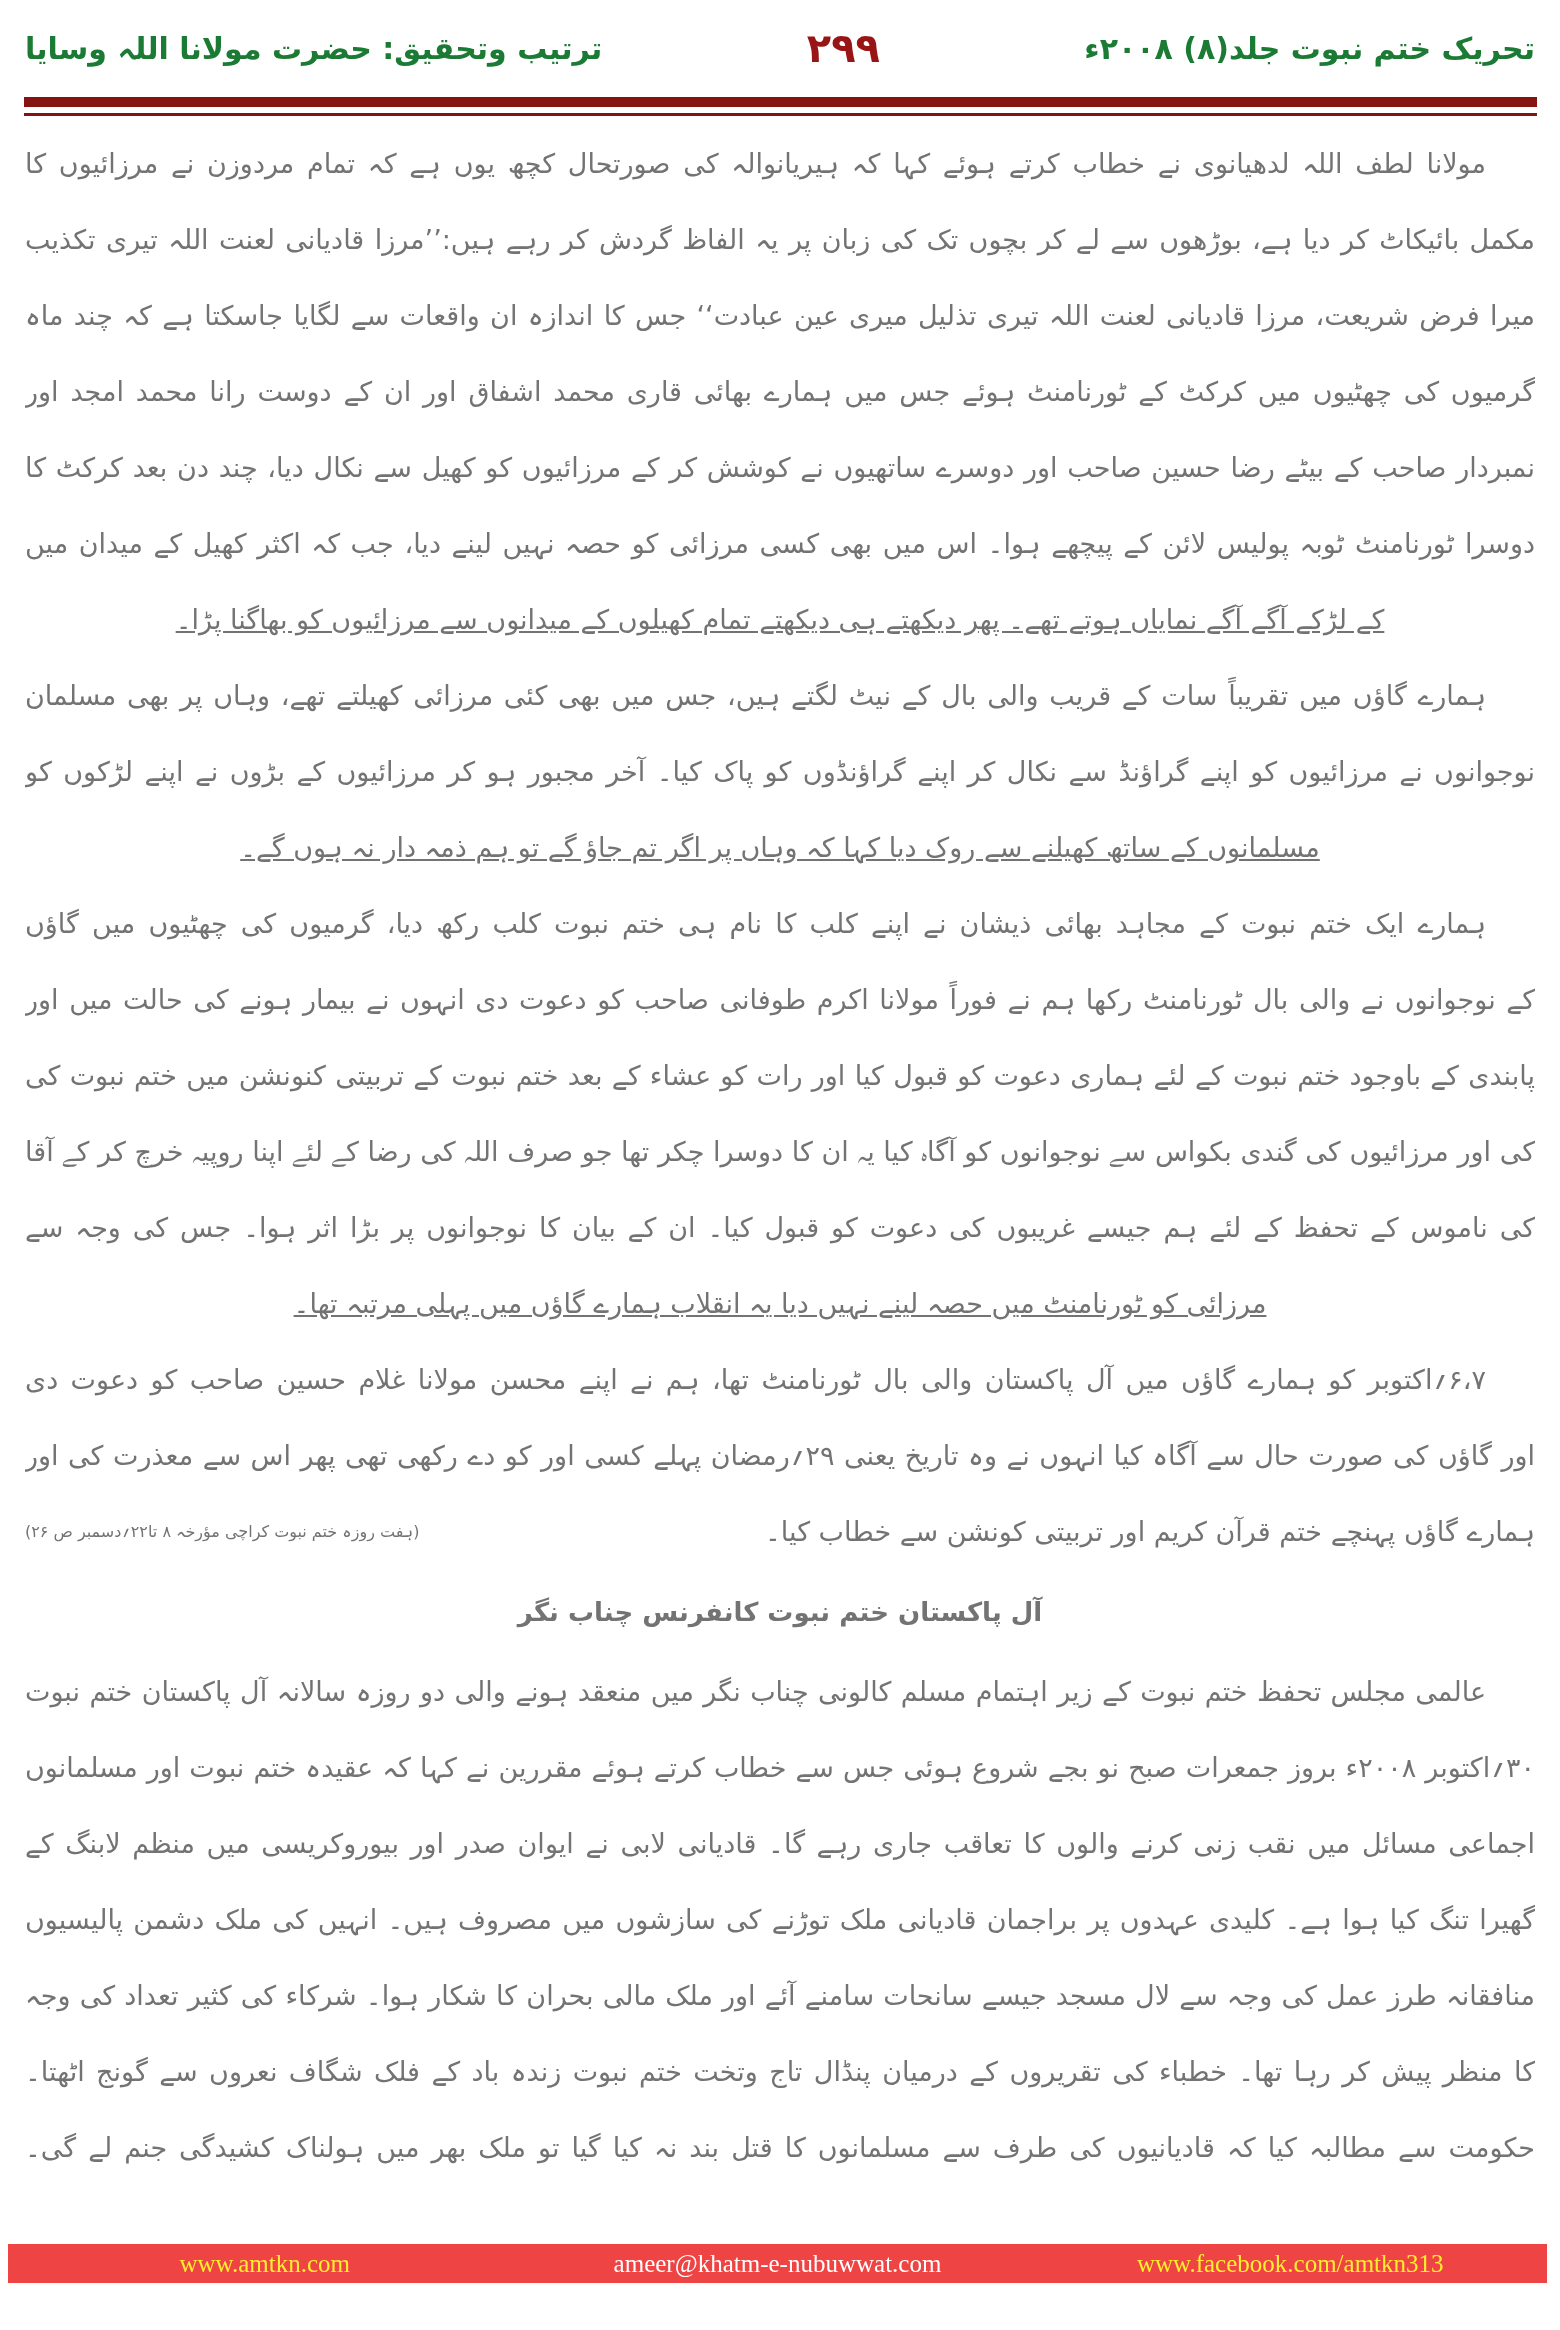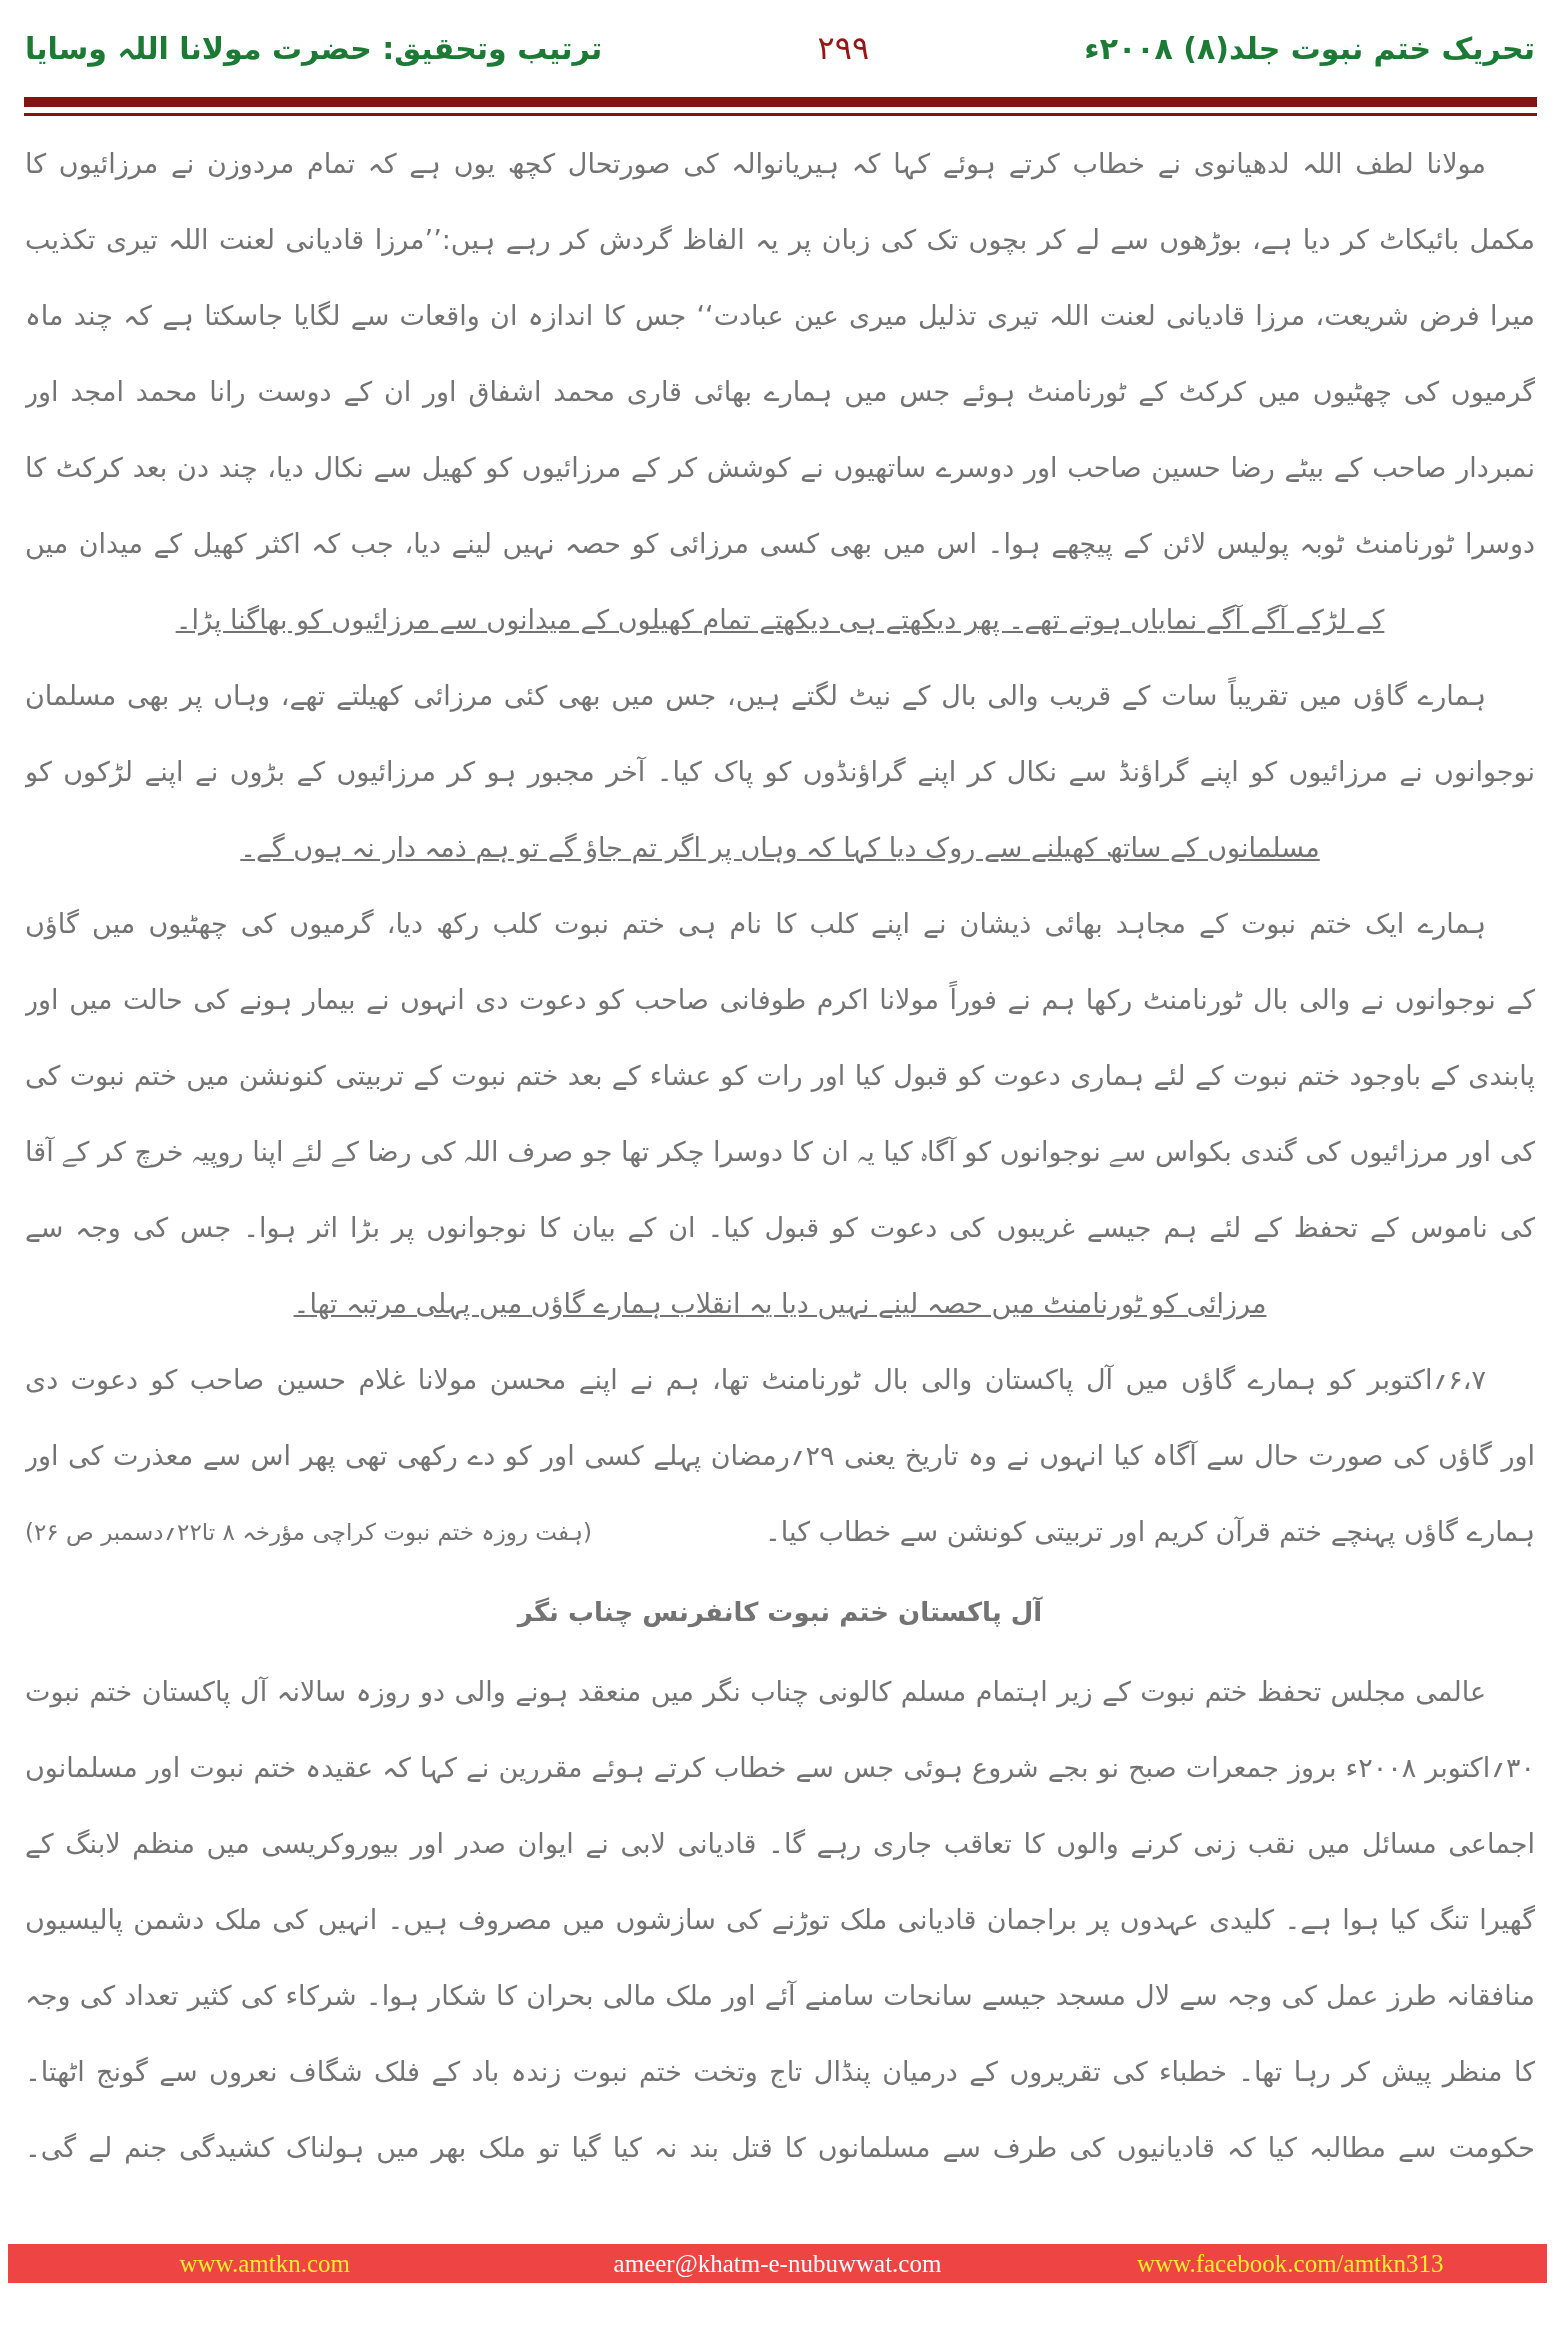--- a/index.html
+++ b/index.html
@@ -15,39 +15,39 @@
   .header{
     position:absolute;top:15px;right:25px;left:25px;height:67px;
     display:flex;justify-content:space-between;align-items:center;
     direction:rtl;
   }
   .header-side{
     color:#1b7a34;font-size:30px;font-weight:bold;line-height:67px;
     white-space:nowrap;
   }
   .page-number{
-    color:#991414;font-size:32px;font-weight:normal;line-height:67px;
+    color:#991414;font-size:40px;font-weight:bold;line-height:67px;
   }
   .rule-thick{position:absolute;top:97px;right:23.5px;left:23.5px;height:10px;background:#871212;}
   .rule-thin{position:absolute;top:113px;right:23.5px;left:23.5px;height:3.4px;background:#871212;}
   
   .body-text{
     position:absolute;top:126px;right:25px;left:25px;bottom:101px;
     direction:rtl;color:#737373;font-size:27px;
   }
   .line{
     height:76px;line-height:76px;
     text-align:justify;text-align-last:justify;-moz-text-align-last:justify;
     overflow:hidden;white-space:normal;
   }
   .line.first{padding-right:49px;}
   .line.last{text-align-last:center;text-decoration:underline;-moz-text-align-last:center;}
   .ref-row{display:flex;direction:rtl;height:76px;line-height:76px;}
   .ref-line{flex:1;text-align:right;overflow:hidden;}
-  .reference{font-size:23px;white-space:nowrap;align-self:center;line-height:76px;}
+  .reference{font-size:16px;white-space:nowrap;align-self:center;line-height:76px;}
   .section-heading{
     height:84px;line-height:84px;text-align:center;
     font-size:26px;font-weight:bold;overflow:hidden;
   }
   
   .footer{
     position:absolute;top:2244px;left:8.4px;right:13.4px;height:39px;
     background:#ef4444;
     display:flex;align-items:center;justify-content:space-between;
     font-family:"Liberation Serif",serif;font-size:25px;

